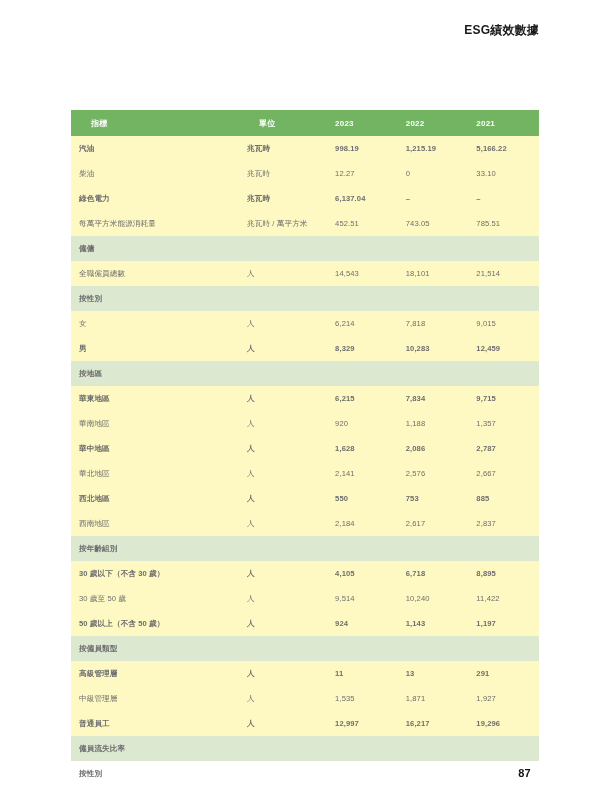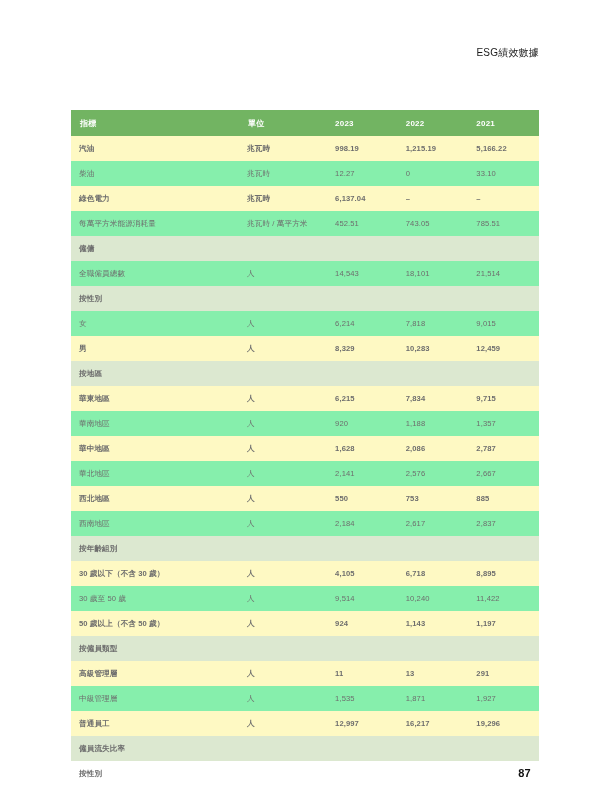--- a/index.html
+++ b/index.html
@@ -18,24 +18,24 @@
   .page {
     position: relative;
     width: 596px;
     height: 809px;
     box-sizing: border-box;
   }
 
   
   .page-header {
     position: absolute;
-    top: 46px;
+    top: 22px;
     right: 57px;
-    font-size: 10px;
-    font-weight: normal;
+    font-size: 12px;
+    font-weight: bold;
     color: #1a1a1a;
     letter-spacing: 0.2px;
     white-space: nowrap;
   }
 
   
   .page-folio {
     position: absolute;
     bottom: 30px;
     right: 65px;
@@ -62,21 +62,21 @@
   table.esg col.c-indicator { width: 168px; }
   table.esg col.c-unit      { width: 88px; }
   table.esg col.c-y         { width: 70.6px; }
 
   table.esg thead th {
     background: #72b462;
     color: #ffffff;
     font-size: 8px;
     font-weight: bold;
     text-align: left;
-    padding: 7px 0 7px 9px;
+    padding: 7px 0 7px 20px;
     height: 12px;
     vertical-align: middle;
     letter-spacing: 0.2px;
   }
   table.esg thead th.num {
     padding-left: 8px;
     margin-left: 28px;
   }
 
   table.esg tbody td {
@@ -89,21 +89,21 @@
     line-height: 1.25;
   }
 
   
   tr.row-strong td {
     background: #fef9c3;
     color: #2b2b2b;
     font-weight: bold;
   }
   tr.row-light td {
-    background: #86efac;
+    background: #fef9c3;
     color: #6f6f6f;
     font-weight: normal;
   }
 
   
   tr.row-section td {
     background: #dce8d0;
     color: #2b2b2b;
     font-weight: bold;
     font-size: 7.6px;

